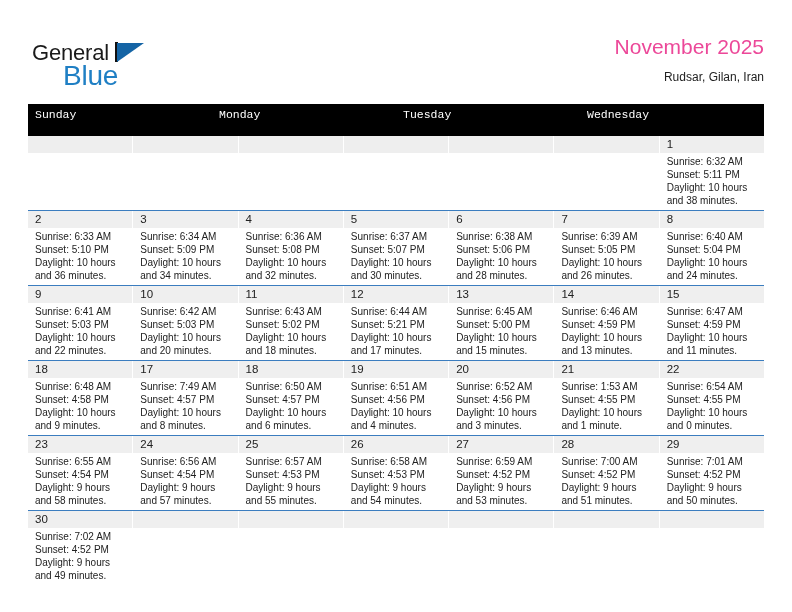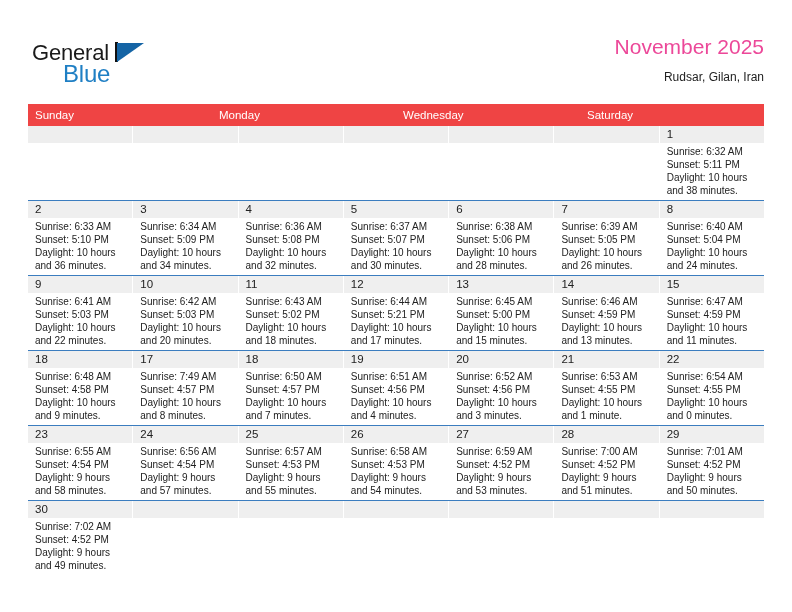--- a/index.html
+++ b/index.html
@@ -44,21 +44,21 @@
     top: 0px;
     font-size: 22px;
     letter-spacing: -0.2px;
     color: #1a1a1a;
     font-family: "Liberation Sans", sans-serif;
   }
   .logo-blue {
     position: absolute;
     left: 31px;
     top: 20px;
-    font-size: 24px;
+    font-size: 28px;
     letter-spacing: -0.2px;
     color: #1f7fc4;
     font-family: "Liberation Sans", sans-serif;
   }
   .logo-tri {
     position: absolute;
     left: 85px;
     top: 3px;
     width: 0;
     height: 0;
@@ -97,22 +97,23 @@
 
   
   .calendar {
     position: absolute;
     left: 28px;
     top: 104px;
     width: 736px;
   }
   .weekday-row {
     display: flex;
-    background: #ef4444;
-    height: 22px;
+    background: #000000;
+    height: 32px;
+    font-family: Liberation Mono, monospace;
   }
   .weekday {
     flex: 1 1 0;
     min-width: 0;
     color: #ffffff;
     font-size: 11.5px;
     line-height: 22px;
     padding-left: 7px;
     box-sizing: border-box;
     white-space: nowrap;
@@ -193,22 +194,22 @@
       <div class="month-title">November 2025</div>
       <div class="location-title">Rudsar, Gilan, Iran</div>
     </div>
 
   </div>
 
   <div class="calendar">
     <div class="weekday-row" id="weekday-row">
         <div class="weekday">Sunday</div>
         <div class="weekday">Monday</div>
+        <div class="weekday">Tuesday</div>
         <div class="weekday">Wednesday</div>
-        <div class="weekday">Saturday</div>
       </div>
     <div id="weeks-container">
         <div class="week-row first-week">
           <div class="daynum-band"></div>
           <div class="day-cell empty-cell">
             <div class="day-num"></div>
             <div class="day-info">
               <div></div>
               <div></div>
               <div></div>
@@ -421,21 +422,21 @@
               <div>Daylight: 10 hours</div>
               <div>and 8 minutes.</div>
             </div>
           </div>
           <div class="day-cell">
             <div class="day-num">18</div>
             <div class="day-info">
               <div>Sunrise: 6:50 AM</div>
               <div>Sunset: 4:57 PM</div>
               <div>Daylight: 10 hours</div>
-              <div>and 7 minutes.</div>
+              <div>and 6 minutes.</div>
             </div>
           </div>
           <div class="day-cell">
             <div class="day-num">19</div>
             <div class="day-info">
               <div>Sunrise: 6:51 AM</div>
               <div>Sunset: 4:56 PM</div>
               <div>Daylight: 10 hours</div>
               <div>and 4 minutes.</div>
             </div>
@@ -445,21 +446,21 @@
             <div class="day-info">
               <div>Sunrise: 6:52 AM</div>
               <div>Sunset: 4:56 PM</div>
               <div>Daylight: 10 hours</div>
               <div>and 3 minutes.</div>
             </div>
           </div>
           <div class="day-cell">
             <div class="day-num">21</div>
             <div class="day-info">
-              <div>Sunrise: 6:53 AM</div>
+              <div>Sunrise: 1:53 AM</div>
               <div>Sunset: 4:55 PM</div>
               <div>Daylight: 10 hours</div>
               <div>and 1 minute.</div>
             </div>
           </div>
           <div class="day-cell">
             <div class="day-num">22</div>
             <div class="day-info">
               <div>Sunrise: 6:54 AM</div>
               <div>Sunset: 4:55 PM</div>

